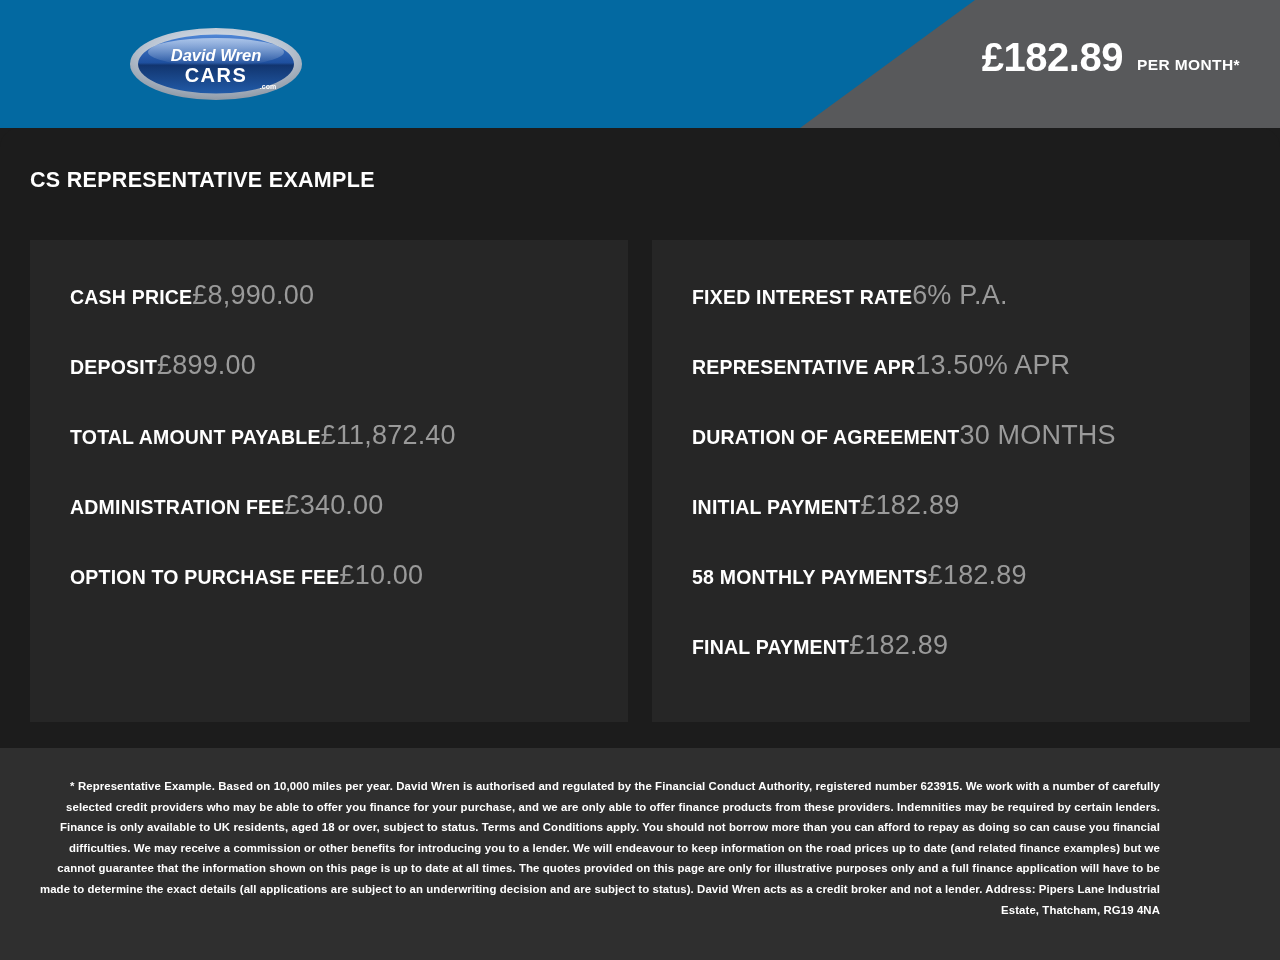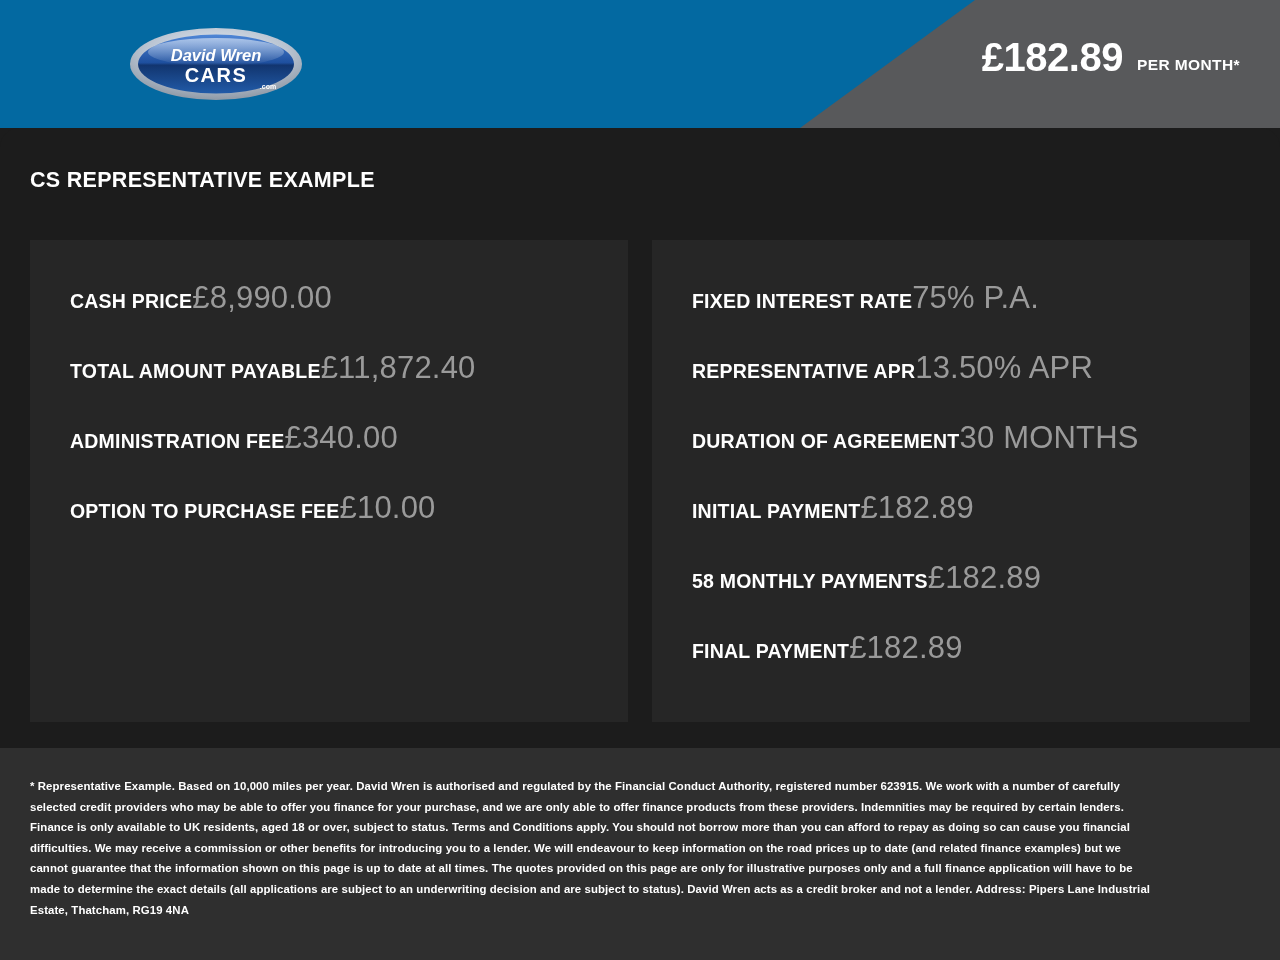--- a/index.html
+++ b/index.html
@@ -98,35 +98,36 @@
   }
   .row:last-child { height: 52px; }
   .row-label {
     font-size: 19.5px;
     font-weight: bold;
     color: #ffffff;
     letter-spacing: 0.2px;
     white-space: nowrap;
   }
   .row-value {
-    font-size: 31px;
+    font-size: 27px;
     color: #9a9a9a;
     letter-spacing: 0.2px;
     white-space: nowrap;
   }
 
   
   .disclaimer {
     position: absolute;
     left: 0;
     top: 620px;
     width: 1280px;
     min-height: 212px;
     background: #2f2f2f;
     padding: 28px 30px 24px 30px;
+    text-align: right;
   }
   .disclaimer p {
     font-size: 11.4px;
     font-weight: bold;
     color: #ffffff;
     line-height: 20.6px;
     letter-spacing: 0.1px;
     max-width: 1130px;
   }
 </style>
@@ -175,37 +176,41 @@
   <div class="section-title">CS REPRESENTATIVE EXAMPLE</div>
 
   <div class="panels">
 
     <div class="panel">
       <div class="row">
         <span class="row-label">CASH PRICE</span>
         <span class="row-value">£8,990.00</span>
       </div>
       <div class="row">
+        <span class="row-label">DEPOSIT</span>
+        <span class="row-value">£899.00</span>
+      </div>
+      <div class="row">
         <span class="row-label">TOTAL AMOUNT PAYABLE</span>
         <span class="row-value">£11,872.40</span>
       </div>
       <div class="row">
         <span class="row-label">ADMINISTRATION FEE</span>
         <span class="row-value">£340.00</span>
       </div>
       <div class="row">
         <span class="row-label">OPTION TO PURCHASE FEE</span>
         <span class="row-value">£10.00</span>
       </div>
     </div>
 
     <div class="panel">
       <div class="row">
         <span class="row-label">FIXED INTEREST RATE</span>
-        <span class="row-value">75% P.A.</span>
+        <span class="row-value">6% P.A.</span>
       </div>
       <div class="row">
         <span class="row-label">REPRESENTATIVE APR</span>
         <span class="row-value">13.50% APR</span>
       </div>
       <div class="row">
         <span class="row-label">DURATION OF AGREEMENT</span>
         <span class="row-value">30 MONTHS</span>
       </div>
       <div class="row">

